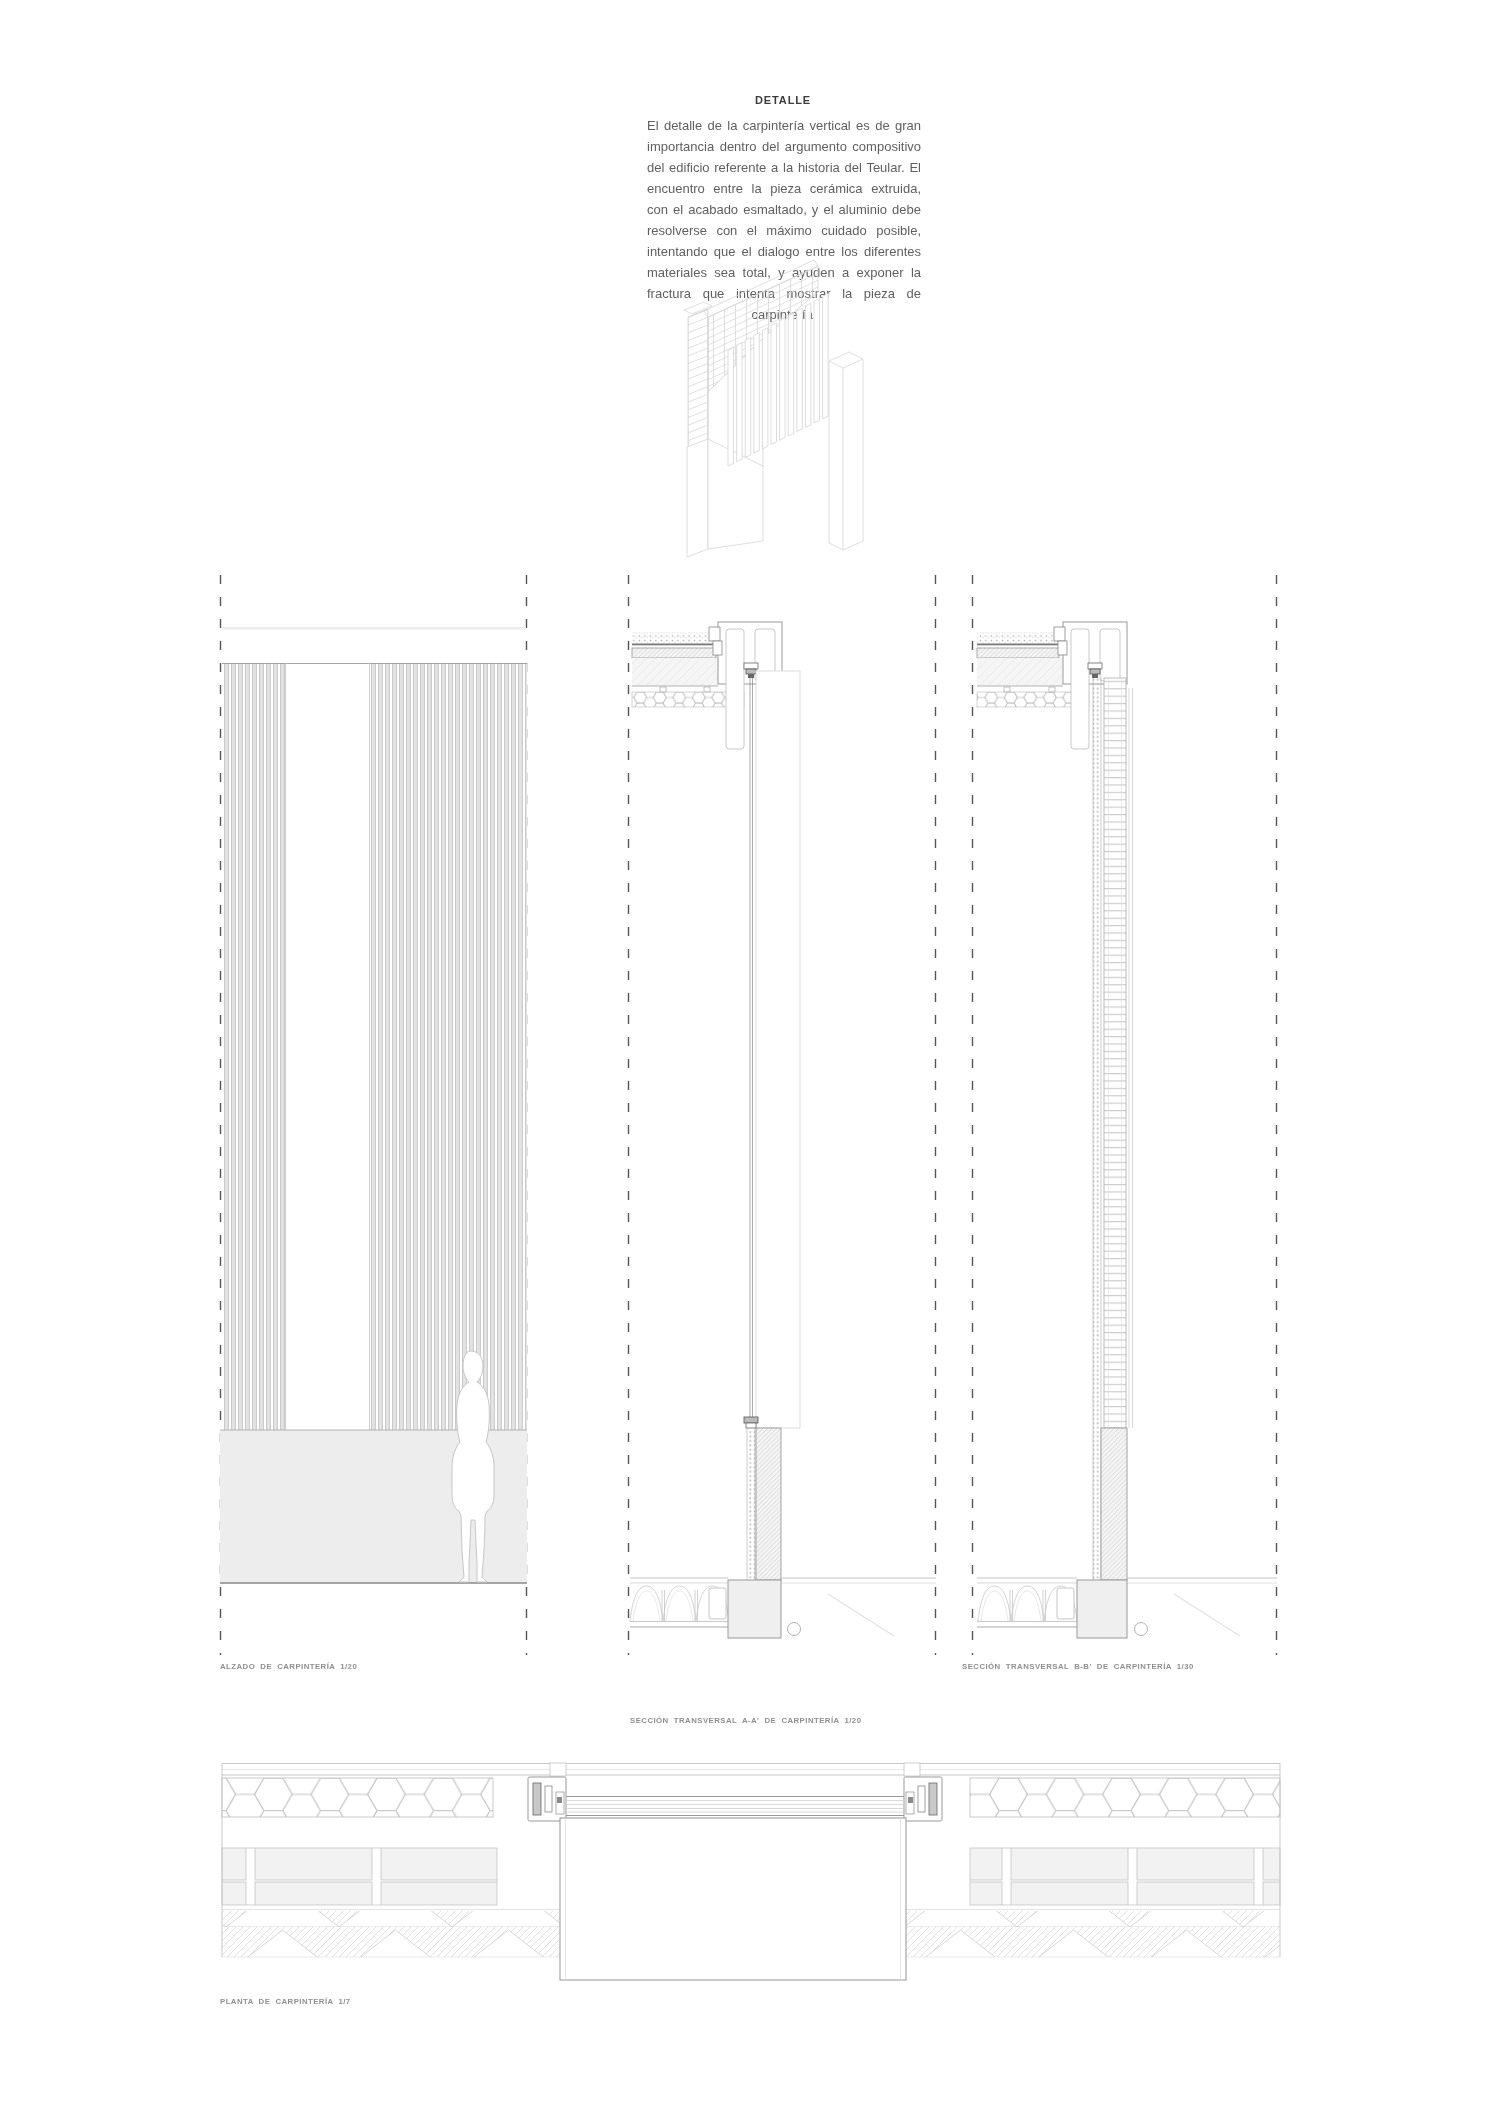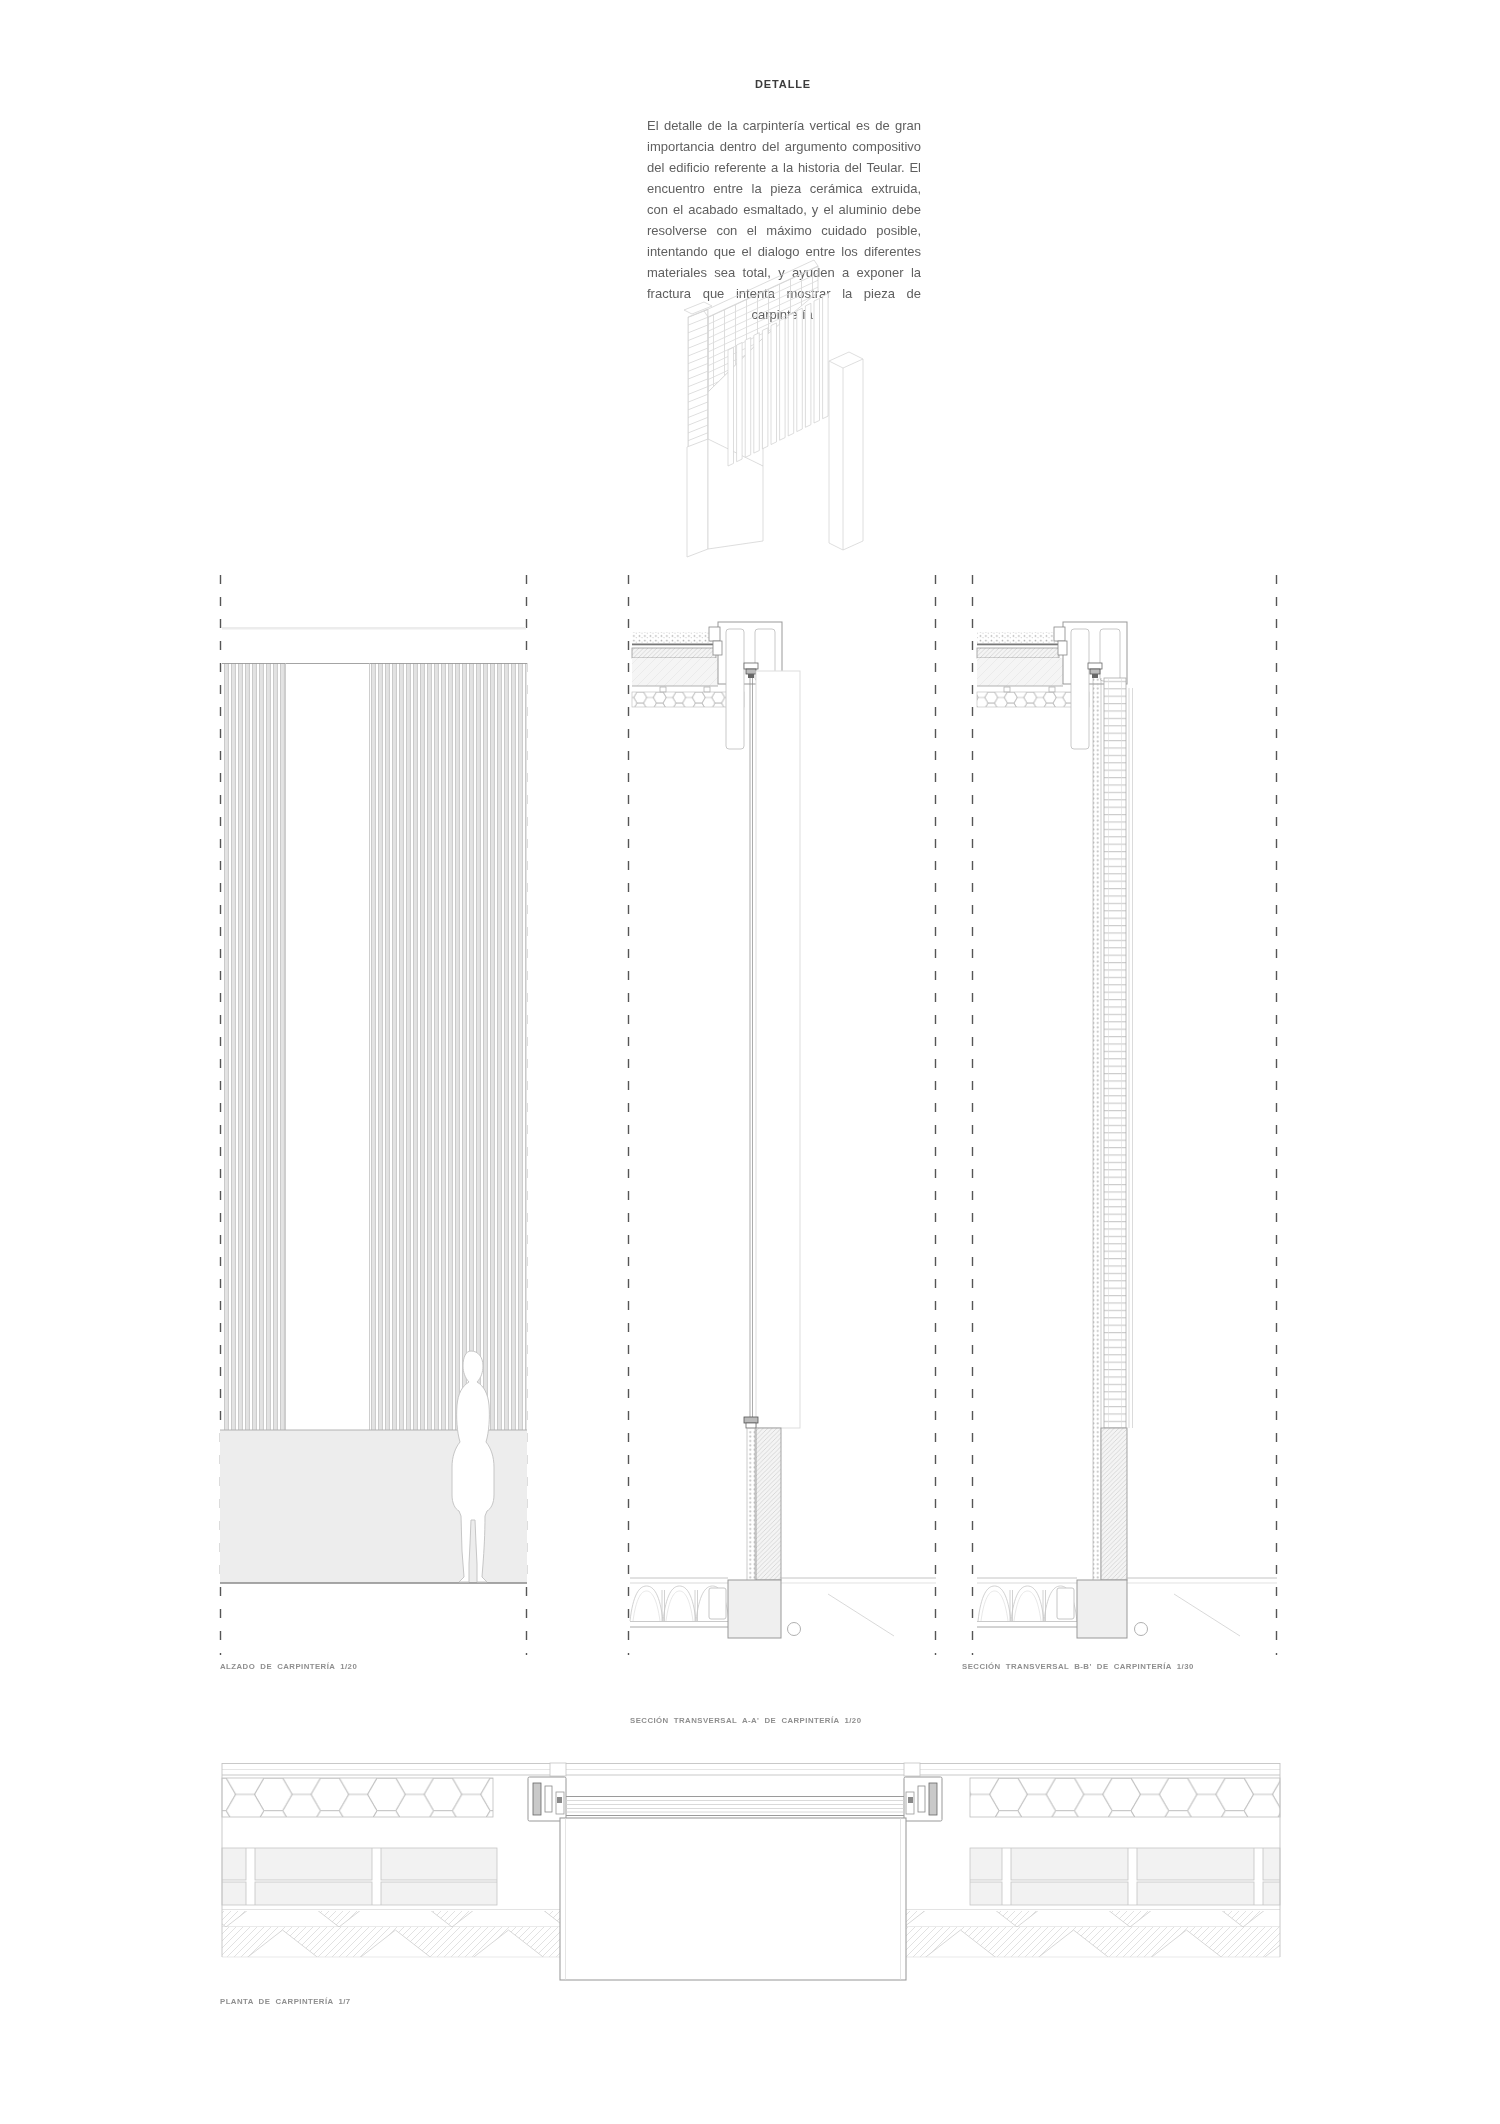--- a/index.html
+++ b/index.html
@@ -1,18 +1,18 @@
 <!DOCTYPE html>
 <html><head>
 <meta charset="utf-8">
 <style>
   html,body{margin:0;padding:0;background:#ffffff;}
   #sheet{position:relative;width:1500px;height:2124px;background:#fff;overflow:hidden;
          font-family:"Liberation Sans", sans-serif;}
-  .title{position:absolute;left:783px;top:78px;transform:translateX(-50%);
+  .title{position:absolute;left:783px;top:94px;transform:translateX(-50%);
          font-size:11px;font-weight:bold;color:#3c3c3c;letter-spacing:.9px;white-space:nowrap;}
   .intro{position:absolute;left:647px;top:115px;width:274px;
          font-size:13px;line-height:21px;color:#5f5f5f;
          text-align:justify;text-align-last:center;word-spacing:.5px;}
   .lbl{position:absolute;font-size:7.8px;color:#8f8f8f;letter-spacing:.45px;
        word-spacing:2.5px;white-space:nowrap;font-weight:bold;}
   svg{display:block;position:absolute;}
 </style>
 </head>
 <body>

